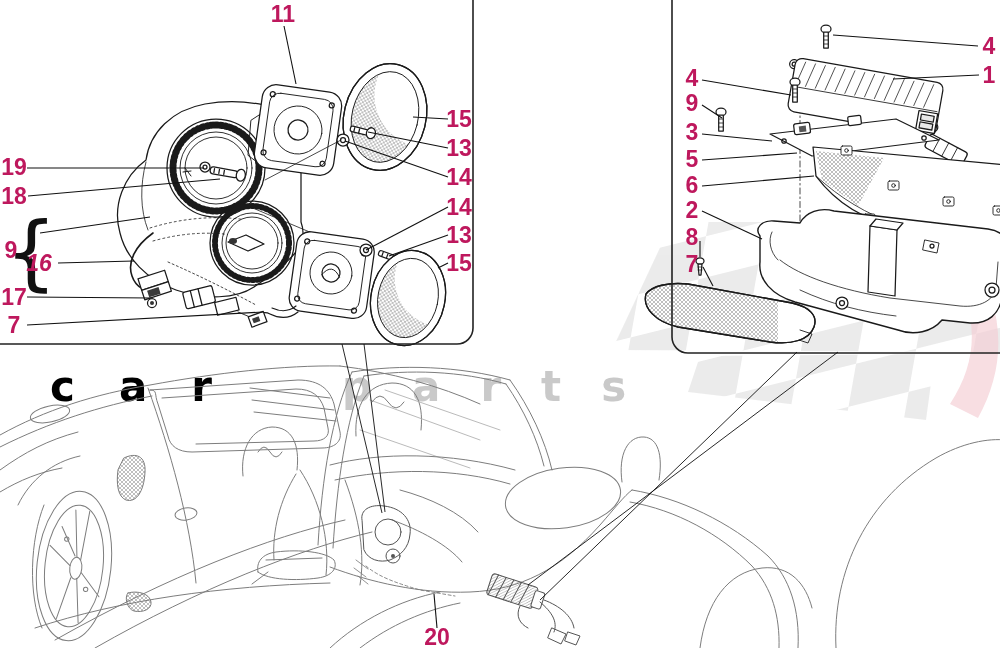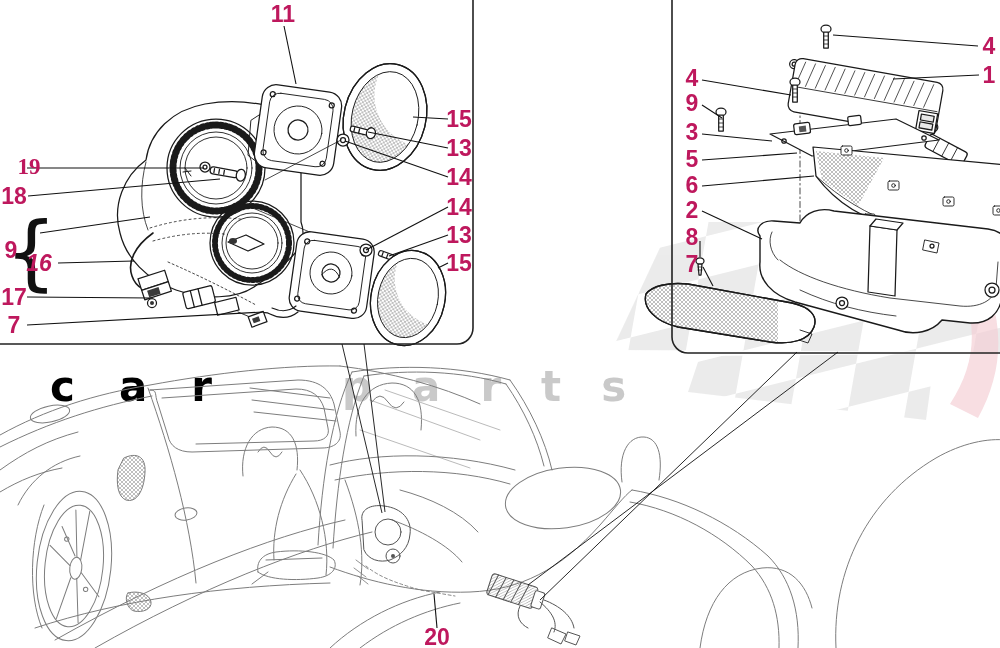--- a/index.html
+++ b/index.html
@@ -394,21 +394,21 @@
   <div class="brace" style="left:31px;top:252px;">{</div>
 
   <div id="callouts">
       <div class="callout" id="co-11" style="left: 283px; top: 14px;">11</div>
       <div class="callout" id="co-15a" style="left: 459px; top: 119px;">15</div>
       <div class="callout" id="co-13a" style="left: 459px; top: 148px;">13</div>
       <div class="callout" id="co-14a" style="left: 459px; top: 177px;">14</div>
       <div class="callout" id="co-14b" style="left: 459px; top: 207px;">14</div>
       <div class="callout" id="co-13b" style="left: 459px; top: 235px;">13</div>
       <div class="callout" id="co-15b" style="left: 459px; top: 263px;">15</div>
-      <div class="callout" id="co-19" style="left: 29px; top: 167px; font-family: Liberation Serif, serif;">19</div>
+      <div class="callout" id="co-19" style="left: 14px; top: 167px;">19</div>
       <div class="callout" id="co-18" style="left: 14px; top: 196px; text-align: right;">18</div>
       <div class="callout" id="co-10" style="left: 11px; top: 250px;">9</div>
       <div class="callout" id="co-16" style="left: 39px; top: 263px; font-style: italic;">16</div>
       <div class="callout" id="co-17" style="left: 14px; top: 297px;">17</div>
       <div class="callout" id="co-12" style="left: 14px; top: 325px;">7</div>
       <div class="callout" id="co-4a" style="left: 989px; top: 46px;">4</div>
       <div class="callout" id="co-1" style="left: 989px; top: 75px;">1</div>
       <div class="callout" id="co-4b" style="left: 692px; top: 78px;">4</div>
       <div class="callout" id="co-9" style="left: 692px; top: 103px;">9</div>
       <div class="callout" id="co-3" style="left: 692px; top: 132px;">3</div>

